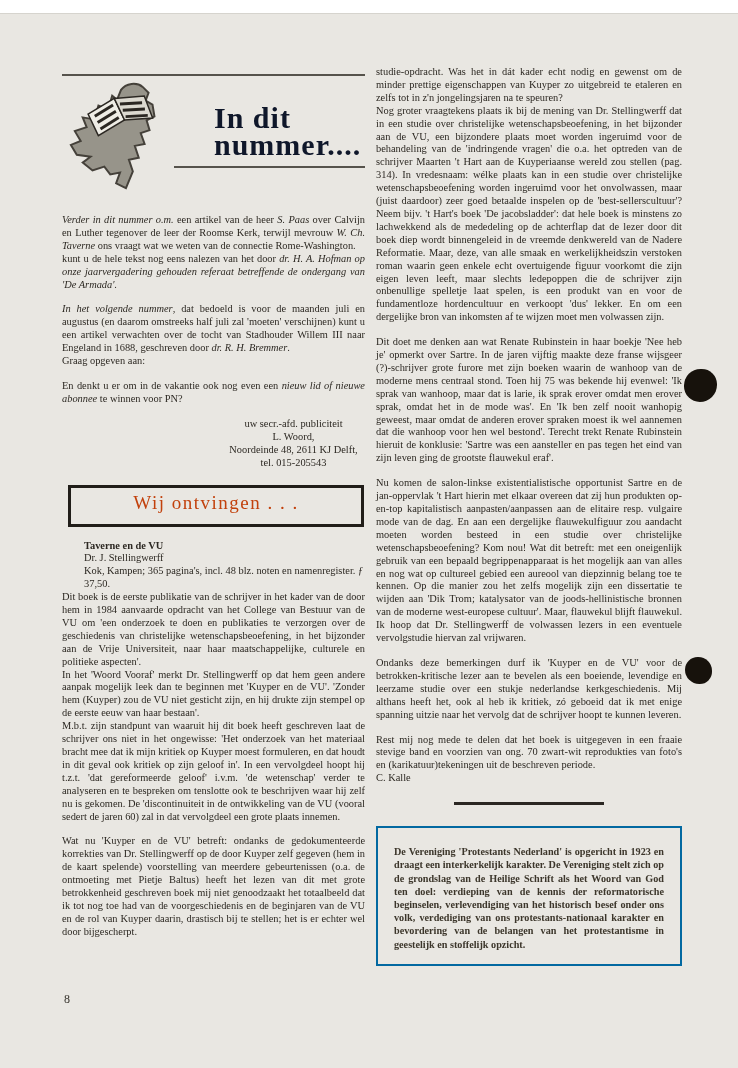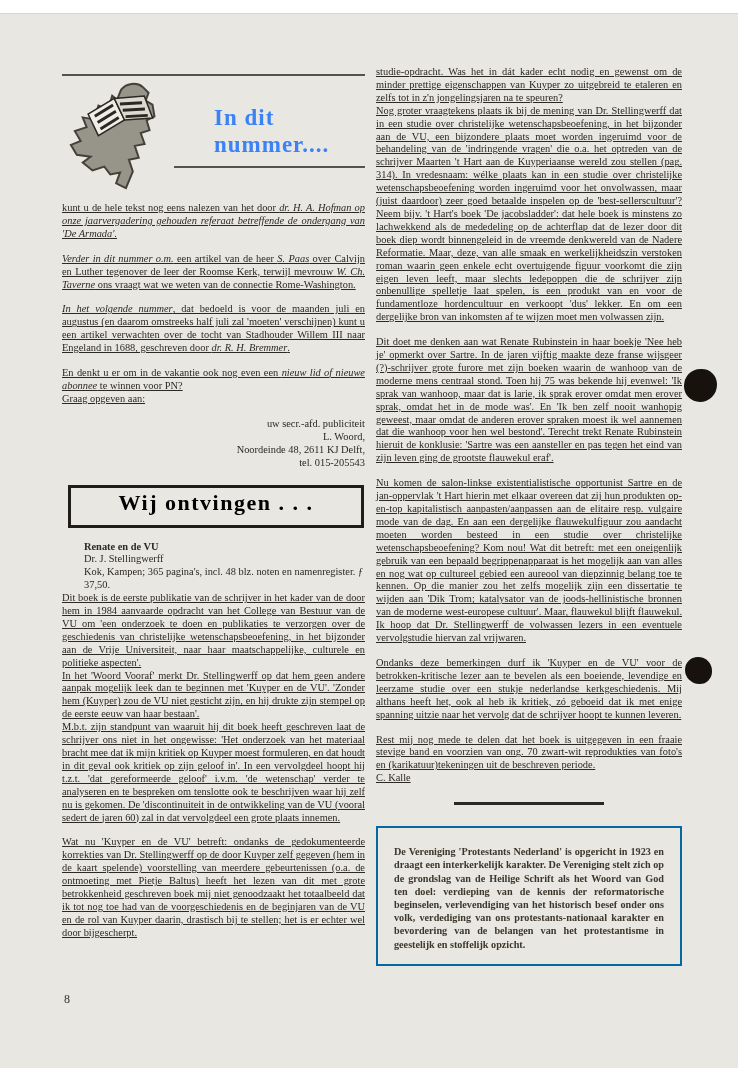--- a/index.html
+++ b/index.html
@@ -6,38 +6,38 @@
   .page { position:relative; width:738px; height:1068px; overflow:hidden;
           background:#ffffff; font-family:"Liberation Serif", serif; }
   .scan { position:absolute; top:13px; left:0; width:738px; height:1055px;
           background:#e9e7e2; border-top:1px solid #d6d4ce; }
 
   .col { position:absolute; color:#2c2822; font-size:10.4px; line-height:12.9px;
          text-align:justify; }
   .col-left  { left:62px;  top:60px; width:303px; }
   .col-right { left:376px; top:66px; width:306px; }
 
-  .para { margin:0;text-decoration:underline; }
+  .para { margin:0; }
   .gap  { margin-top:12px; }
   .it   { font-style:italic; }
 
   
   .mast { position:relative; height:142px; }
   .rule-top    { position:absolute; left:0; right:0; top:14px; border-top:2px solid #56534c; }
   .map-art     { position:absolute; left:2px; top:18px; }
   .mast-title  { position:absolute; left:152px; top:44px; font-weight:bold;
-                 font-size:23px; line-height:27px; letter-spacing:1px; color:#3b82f6;
+                 font-size:30px; line-height:27px; letter-spacing:1px; color:#0f172a;
                  text-align:left; }
   .rule-bottom { position:absolute; left:112px; right:0; top:106px; border-top:2px solid #56534c; }
 
-  .address { margin:11px 0 0 160px; text-align:right; line-height:13.2px; }
+  .address { margin:11px 0 0 160px; text-align:center; line-height:13.2px; }
 
   .received-box { border:3px solid #211e19; margin:15px 1px 13px 6px;
                   padding:9px 0 11px; text-align:center; background:transparent; }
-  .received-title { font-weight:bold; font-size:22px; letter-spacing:1.5px; color:#000000; }
+  .received-title { font-weight:normal; font-size:19px; letter-spacing:1.5px; color:#c2410c; }
 
   .book-head { margin:13px 0 0 22px; text-align:left; }
   .book-title { font-weight:bold; }
 
   .sig { text-align:left; padding-right:6px; margin:0; }
 
   .divider { width:150px; border-top:3px solid #2b2722; margin:17px auto 0 auto; }
 
   .assoc-box { border:2px solid #0369a1; margin-top:21px; padding:17px 16px 13px;
                font-weight:bold; color:#3c362b; font-size:10.2px; line-height:13.2px;
@@ -75,43 +75,43 @@
           <line x1="66" y1="41" x2="88" y2="46" stroke="#2b2722" stroke-width="3"></line>
         </g>
       </svg>
       <div class="mast-title">
         <div>In dit</div>
         <div>nummer....</div>
       </div>
       <div class="rule-bottom"></div>
     </div>
 
+    <p class="para gap"><span class="it">Verder in dit nummer o.m.</span><span> een artikel van de heer </span><span class="it">S. Paas</span><span> over Calvijn en Luther tegenover de leer der Roomse Kerk, terwijl mevrouw </span><span class="it">W. Ch. Taverne</span><span> ons vraagt wat we weten van de connectie Rome-Washington.</span></p>
+
     <p class="para"><span>kunt u de hele tekst nog eens nalezen van het door </span><span class="it">dr. H. A. Hofman op onze jaarvergadering gehouden referaat betreffende de ondergang van 'De Armada'.</span></p>
-
-    <p class="para gap"><span class="it">Verder in dit nummer o.m.</span><span> een artikel van de heer </span><span class="it">S. Paas</span><span> over Calvijn en Luther tegenover de leer der Roomse Kerk, terwijl mevrouw </span><span class="it">W. Ch. Taverne</span><span> ons vraagt wat we weten van de connectie Rome-Washington.</span></p>
 
     <p class="para gap"><span class="it">In het volgende nummer</span><span>, dat bedoeld is voor de maanden juli en augustus (en daarom omstreeks half juli zal 'moeten' verschijnen) kunt u een artikel verwachten over de tocht van Stadhouder Willem III naar Engeland in 1688, geschreven door </span><span class="it">dr. R. H. Bremmer</span><span>.</span></p>
 
+    <p class="para">Graag opgeven aan:</p>
+
     <p class="para gap"><span>En denkt u er om in de vakantie ook nog even een </span><span class="it">nieuw lid of nieuwe abonnee</span><span> te winnen voor PN?</span></p>
-
-    <p class="para">Graag opgeven aan:</p>
 
     <div class="address">
       <div>uw secr.-afd. publiciteit</div>
       <div>L. Woord,</div>
       <div>Noordeinde 48, 2611 KJ Delft,</div>
       <div>tel. 015-205543</div>
     </div>
 
     <div class="received-box">
       <span class="received-title">Wij ontvingen . . .</span>
     </div>
 
     <div class="book-head">
-      <div class="book-title">Renate en de VU</div>
+      <div class="book-title">Taverne en de VU</div>
       <div>Dr. J. Stellingwerff</div>
       <div>Kok, Kampen; 365 pagina's, incl. 48 blz. noten en namenregister. ƒ 37,50.</div>
     </div>
 
     <p class="para">Dit boek is de eerste publikatie van de schrijver in het kader van de door hem in 1984 aanvaarde opdracht van het College van Bestuur van de VU om 'een onderzoek te doen en publikaties te verzorgen over de geschiedenis van christelijke wetenschapsbeoefening, in het bijzonder aan de Vrije Universiteit, naar haar maatschappelijke, culturele en politieke aspecten'.</p>
     <p class="para">In het 'Woord Vooraf' merkt Dr. Stellingwerff op dat hem geen andere aanpak mogelijk leek dan te beginnen met 'Kuyper en de VU'. 'Zonder hem (Kuyper) zou de VU niet gesticht zijn, en hij drukte zijn stempel op de eerste eeuw van haar bestaan'.</p>
     <p class="para">M.b.t. zijn standpunt van waaruit hij dit boek heeft geschreven laat de schrijver ons niet in het ongewisse: 'Het onderzoek van het materiaal bracht mee dat ik mijn kritiek op Kuyper moest formuleren, en dat houdt in dit geval ook kritiek op zijn geloof in'. In een vervolgdeel hoopt hij t.z.t. 'dat gereformeerde geloof' i.v.m. 'de wetenschap' verder te analyseren en te bespreken om tenslotte ook te beschrijven waar hij zelf nu is gekomen. De 'discontinuiteit in de ontwikkeling van de VU (vooral sedert de jaren 60) zal in dat vervolgdeel een grote plaats innemen.</p>
     <p class="para gap">Wat nu 'Kuyper en de VU' betreft: ondanks de gedokumenteerde korrekties van Dr. Stellingwerff op de door Kuyper zelf gegeven (hem in de kaart spelende) voorstelling van meerdere gebeurtenissen (o.a. de ontmoeting met Pietje Baltus) heeft het lezen van dit met grote betrokkenheid geschreven boek mij niet genoodzaakt het totaalbeeld dat ik tot nog toe had van de voorgeschiedenis en de beginjaren van de VU en de rol van Kuyper daarin, drastisch bij te stellen; het is er echter wel door bijgescherpt.</p>
   </div>
 

